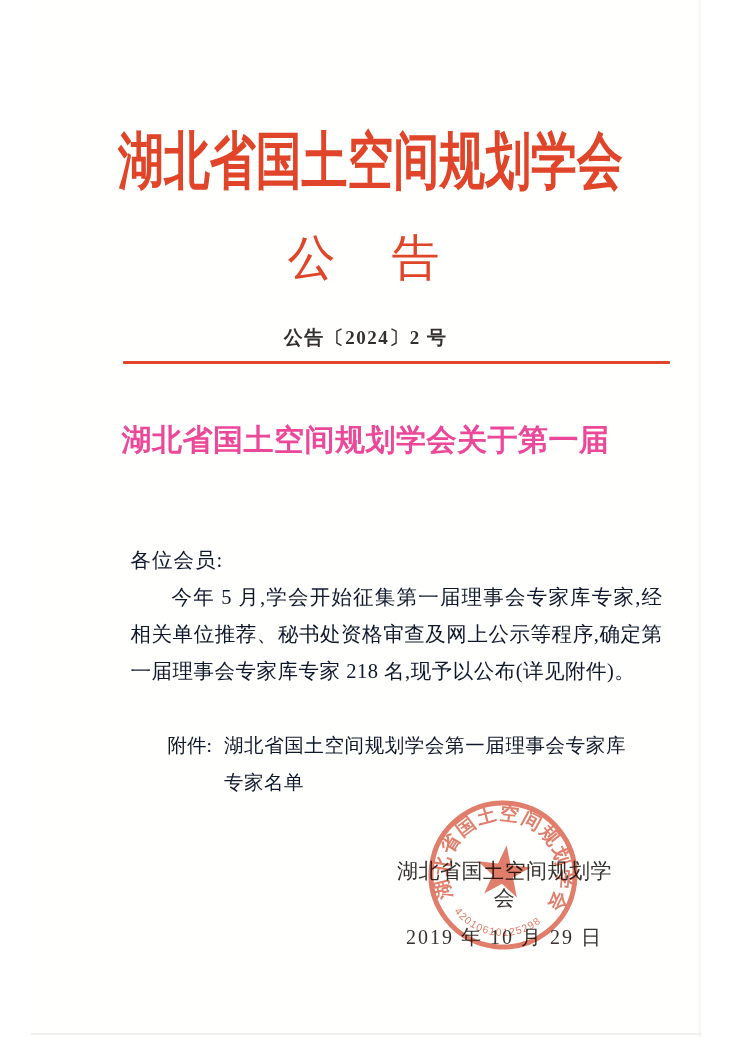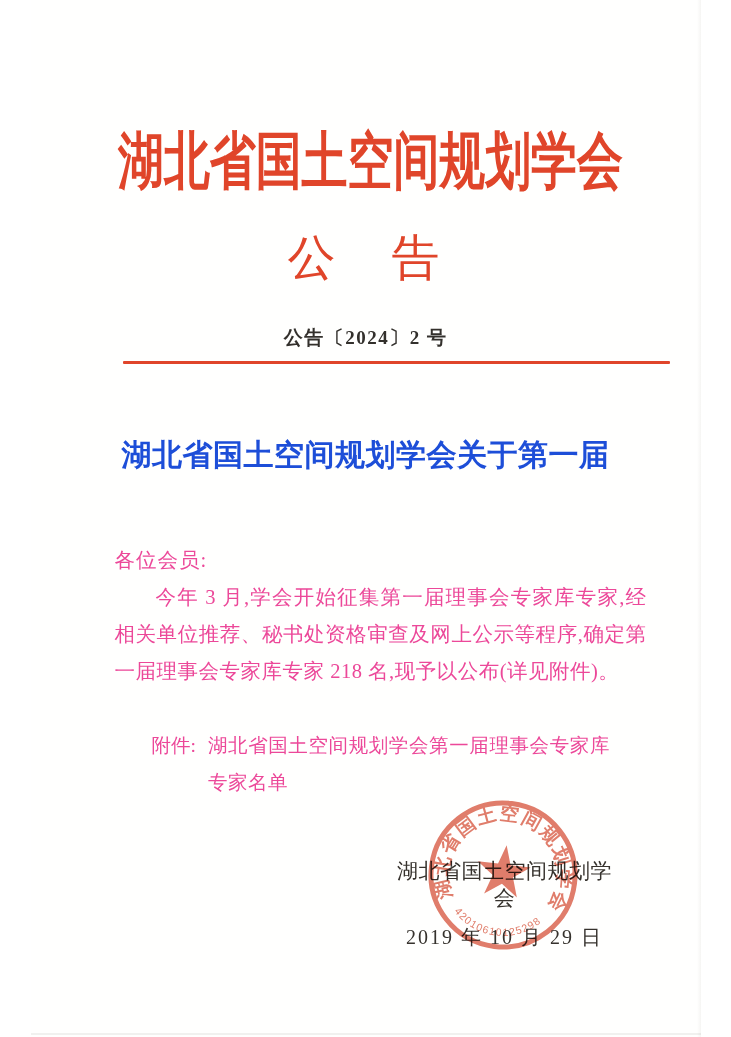--- a/index.html
+++ b/index.html
@@ -64,36 +64,36 @@
   .red-line {
     position: absolute;
     top: 361px; left: 92px;
     width: 547px; height: 3px;
     background: var(--accent-red, #e0452a);
     border-radius: 1px;
   }
 
   .doc-title {
     position: absolute;
-    top: 432px; left: 0; right: 0;
+    top: 417px; left: 0; right: 0;
     text-align: center;
     font-size: 30px;
     line-height: 45px;
     font-weight: bold;
     letter-spacing: 0.5px;
-    color: #1d4ed8;
+    color: #ec4899;
   }
 
   .doc-body {
     position: absolute;
-    top: 542px; left: 84px;
+    top: 542px; left: 100px;
     width: 532px;
     font-size: 20.5px;
     line-height: 37px;
-    color: #ec4899;
+    color: #0f172a;
   }
   .salutation { letter-spacing: 1px; }
   .para {
     text-align: justify;
     text-indent: 41px;
     letter-spacing: 0.5px;
   }
   .attachment {
     display: flex;
     margin-top: 37px;
@@ -156,21 +156,21 @@
   <div class="doc-number">公告〔2024〕2 号</div>
 
   <div class="red-line"></div>
 
   <div class="doc-title">
     <div>湖北省国土空间规划学会关于第一届</div>
   </div>
 
   <div class="doc-body">
     <div class="salutation">各位会员:</div>
-    <p class="para">今年 3 月,学会开始征集第一届理事会专家库专家,经相关单位推荐、秘书处资格审查及网上公示等程序,确定第一届理事会专家库专家 218 名,现予以公布(详见附件)。</p>
+    <p class="para">今年 5 月,学会开始征集第一届理事会专家库专家,经相关单位推荐、秘书处资格审查及网上公示等程序,确定第一届理事会专家库专家 218 名,现予以公布(详见附件)。</p>
     <div class="attachment">
       <span class="att-label">附件:</span>
       <span class="att-text">湖北省国土空间规划学会第一届理事会专家库专家名单</span>
     </div>
   </div>
 
   <div class="signature-block">
     <div class="sig-org">湖北省国土空间规划学会</div>
     <div class="sig-date">2019 年 10 月 29 日</div>
   </div>

